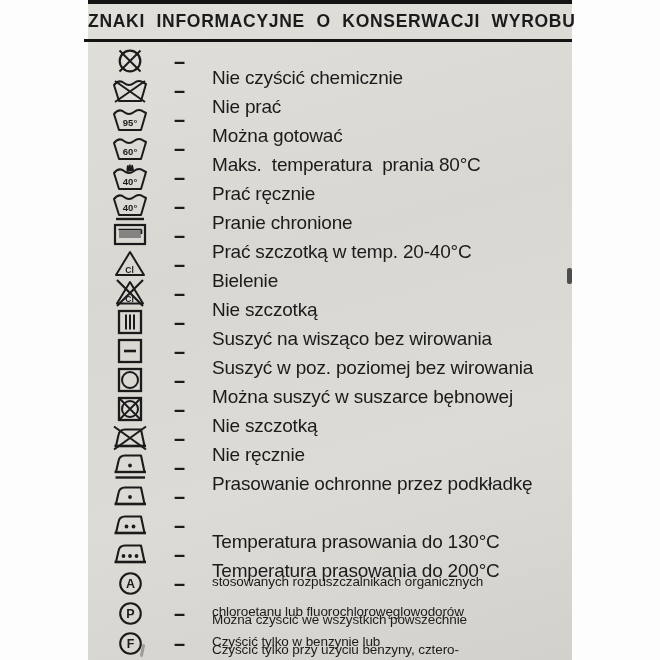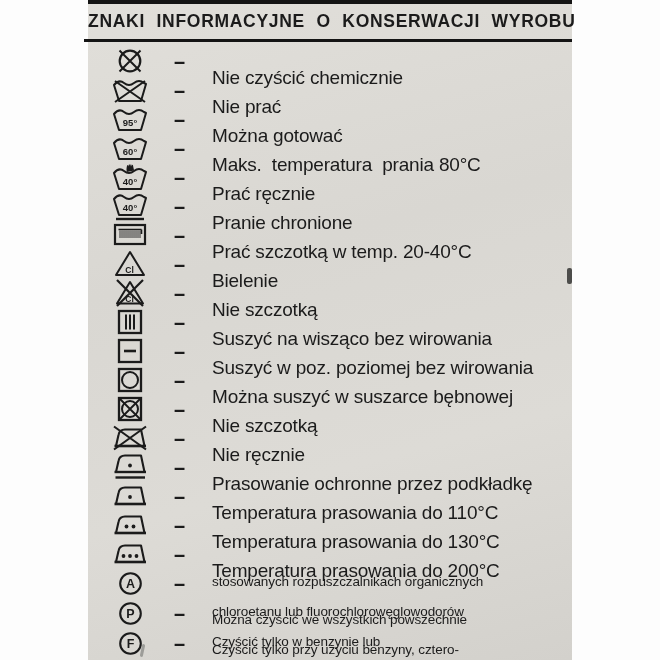--- a/index.html
+++ b/index.html
@@ -225,21 +225,20 @@
 
     <div class="row">
       <div class="icon-cell">
         <svg class="sym" width="36" height="26" viewBox="0 0 36 26" fill="none" stroke="#1b1b1b">
           <path d="M4 21 L6.5 10 Q7.5 4.5 13 4.5 L29 4.5 L32.5 21 Z" stroke-width="2.1" stroke-linejoin="round"></path>
           <path d="M2.5 21 H34" stroke-width="2.6"></path>
           <circle cx="18" cy="14" r="1.9" fill="#1b1b1b" stroke="none"></circle>
         </svg>
       </div>
       <div class="dash">–</div>
-      <div class="label">Temperatura prasowania do 110°C</div>
     </div>
 
     <div class="row">
       <div class="icon-cell">
         <svg class="sym" width="36" height="26" viewBox="0 0 36 26" fill="none" stroke="#1b1b1b">
           <path d="M4 21 L6.5 10 Q7.5 4.5 13 4.5 L29 4.5 L32.5 21 Z" stroke-width="2.1" stroke-linejoin="round"></path>
           <path d="M2.5 21 H34" stroke-width="2.6"></path>
           <circle cx="14.5" cy="14.5" r="1.9" fill="#1b1b1b" stroke="none"></circle>
           <circle cx="21.5" cy="14.5" r="1.9" fill="#1b1b1b" stroke="none"></circle>
         </svg>

